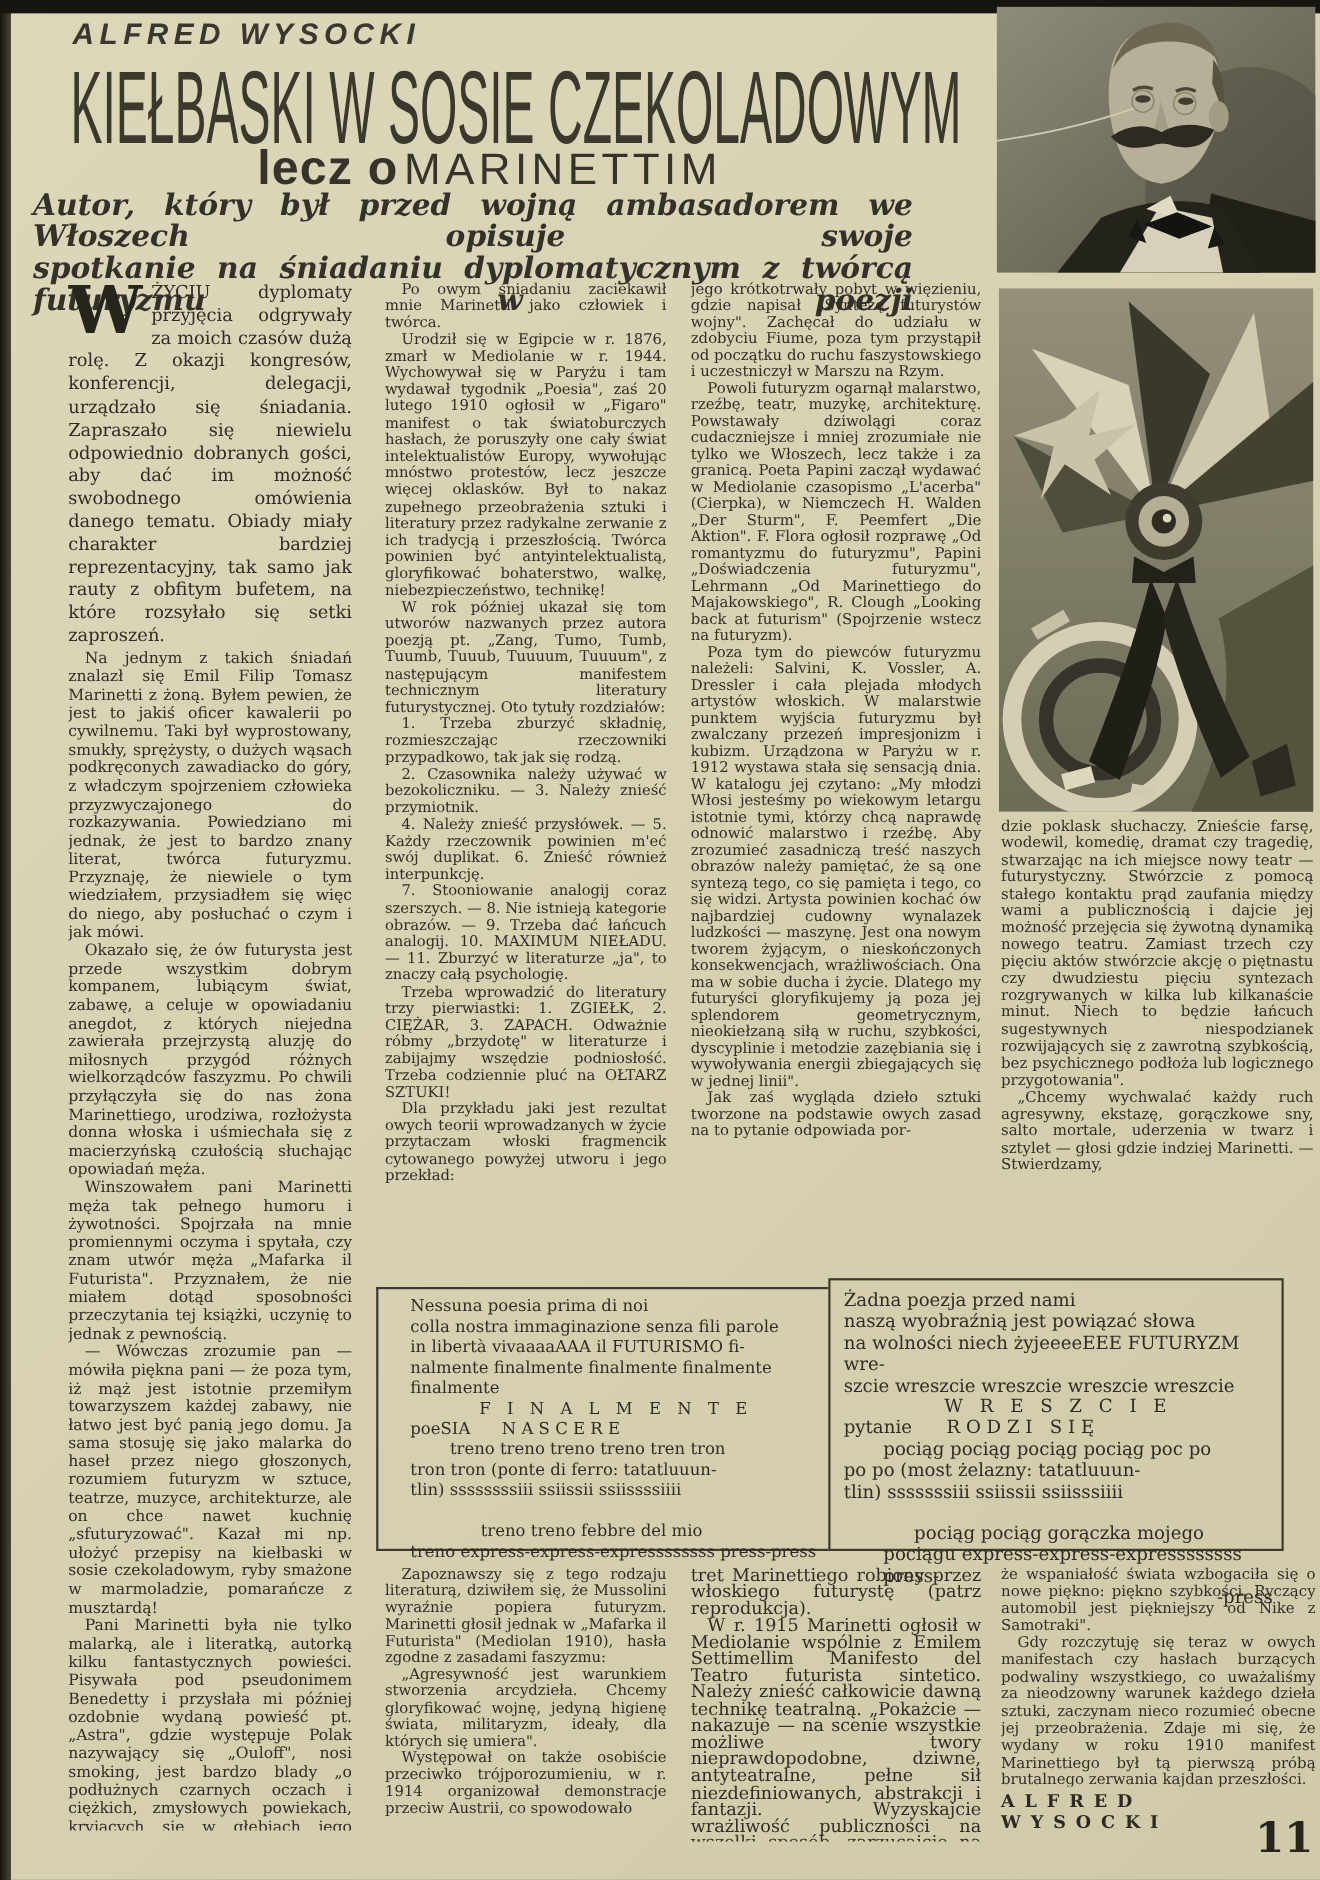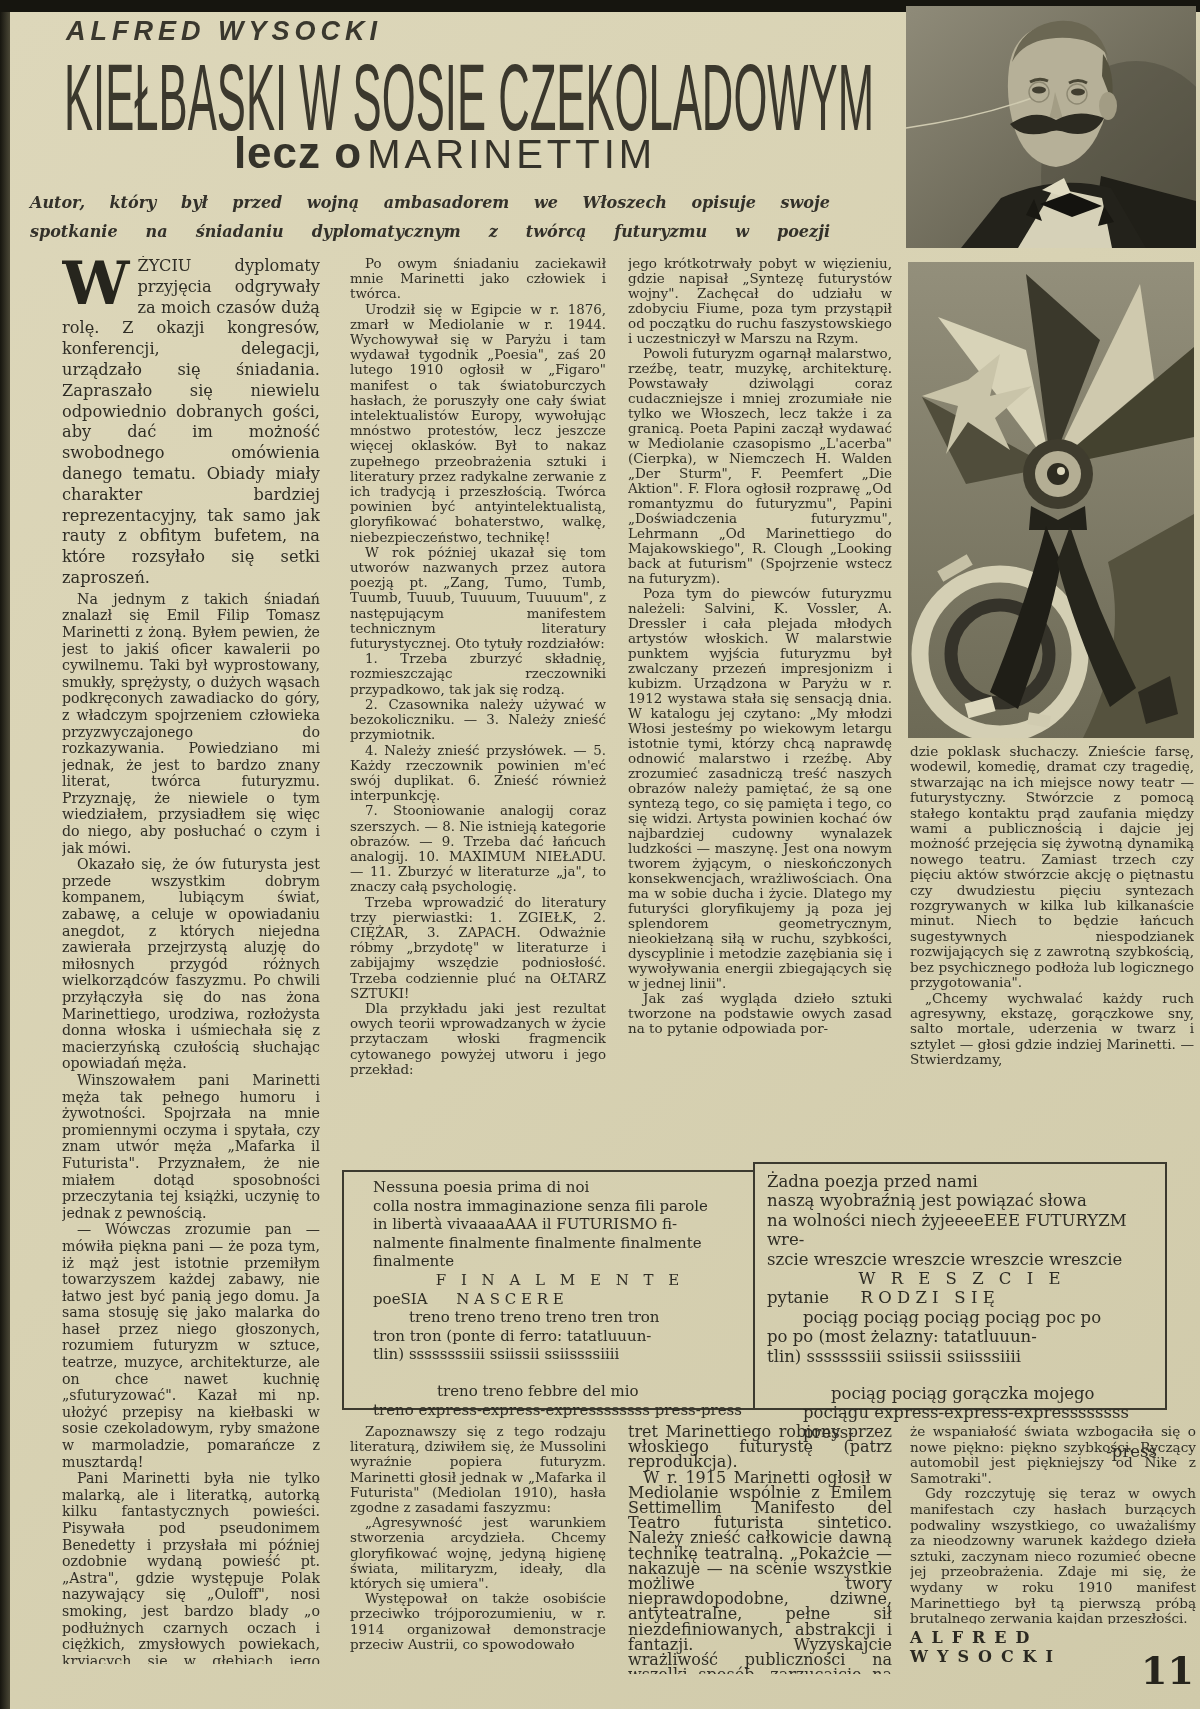--- a/index.html
+++ b/index.html
@@ -12,22 +12,22 @@
              background:linear-gradient(90deg,#16150f,#4a4736);}
   
   .author-head{position:absolute;left:66px;top:16px;
      font-family:"Liberation Sans",sans-serif;font-style:italic;font-weight:bold;
      font-size:27px;letter-spacing:5px;color:#3a382e;}
   .title-svg{position:absolute;left:56px;top:50px;}
   .subtitle{position:absolute;left:120px;top:128px;width:650px;text-align:center;
      color:#35332a;white-space:nowrap;}
   .subtitle .czyli{font-family:"Liberation Sans",sans-serif;font-weight:bold;font-size:44px;letter-spacing:1px;}
   .subtitle .marin{font-family:"Liberation Sans",sans-serif;font-weight:normal;font-size:40px;letter-spacing:4px;}
-  .lede{position:absolute;left:30px;top:188px;width:800px;
-     font-weight:bold;font-style:italic;font-size:16px;line-height:29px;color:#33312a;}
+  .lede{position:absolute;left:30px;top:172px;width:800px;
+     font-weight:bold;font-style:italic;font-size:27px;line-height:29px;color:#33312a;}
   .lede div{text-align:justify;text-align-last:justify;}
   
   .photo{position:absolute;display:block;}
   
   .col{position:absolute;text-align:justify;overflow:hidden;}
   .col p.para{margin:0;text-indent:15px;}
   .cont p.para:first-child{text-indent:0;}
   #col1{left:62px;top:256px;width:258px;height:1408px;font-size:14.2px;line-height:16.6px;}
   #col1 .lead{font-size:16.2px;line-height:20.8px;text-indent:0;text-align:justify;margin:0 0 2px 0;}
   .dropcap{float:left;font-weight:bold;font-size:60px;line-height:50px;

